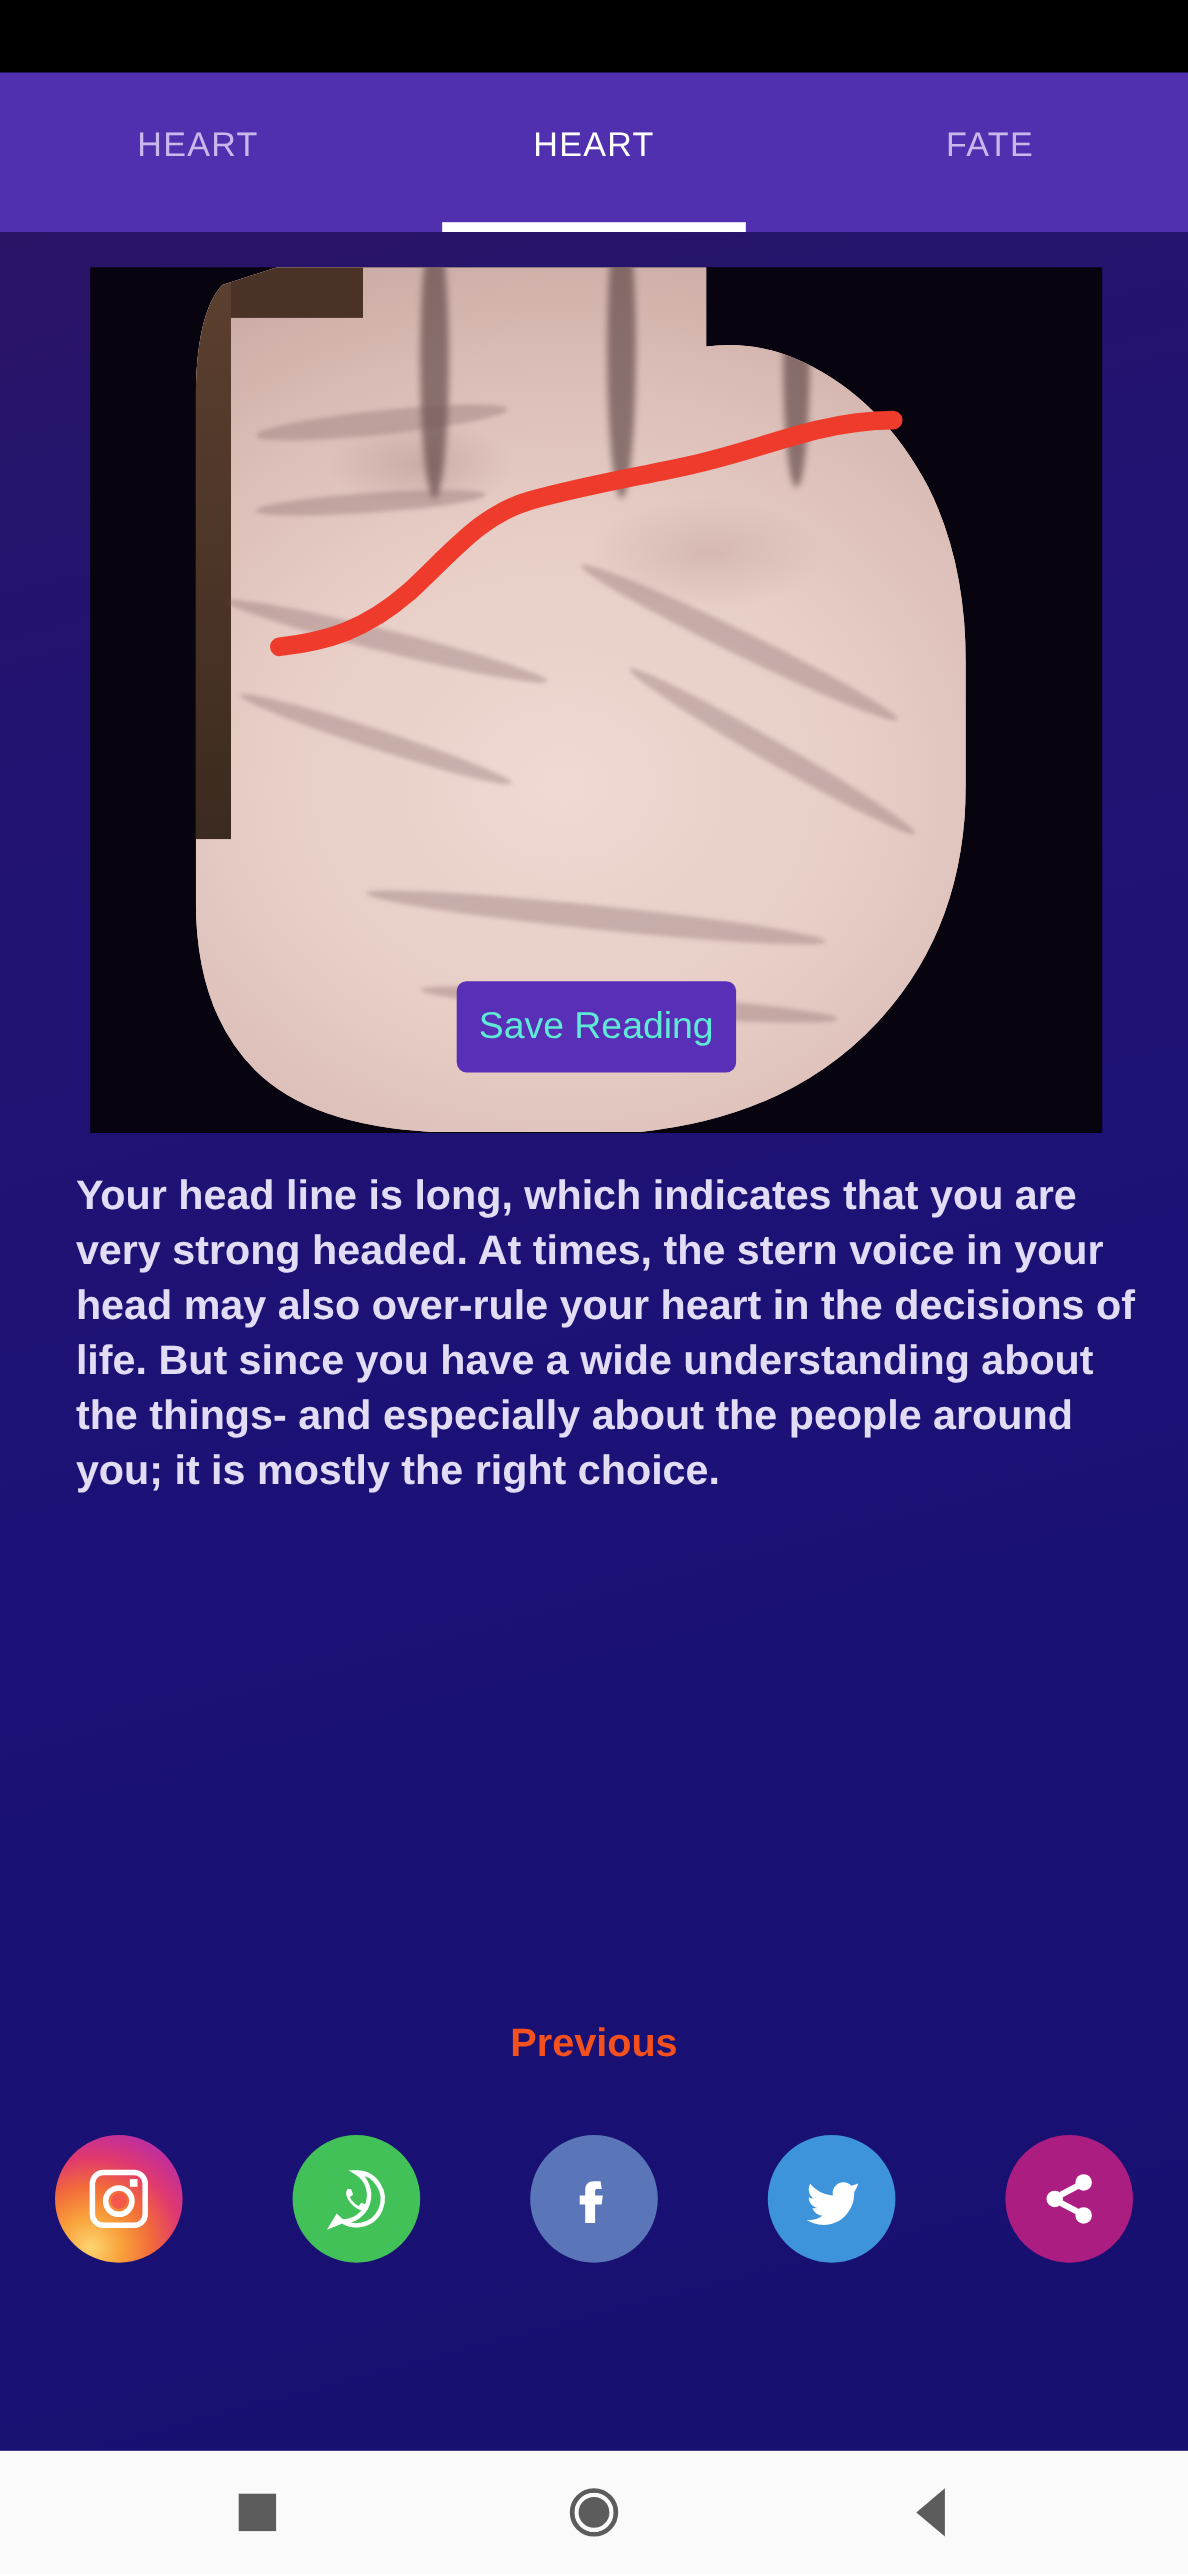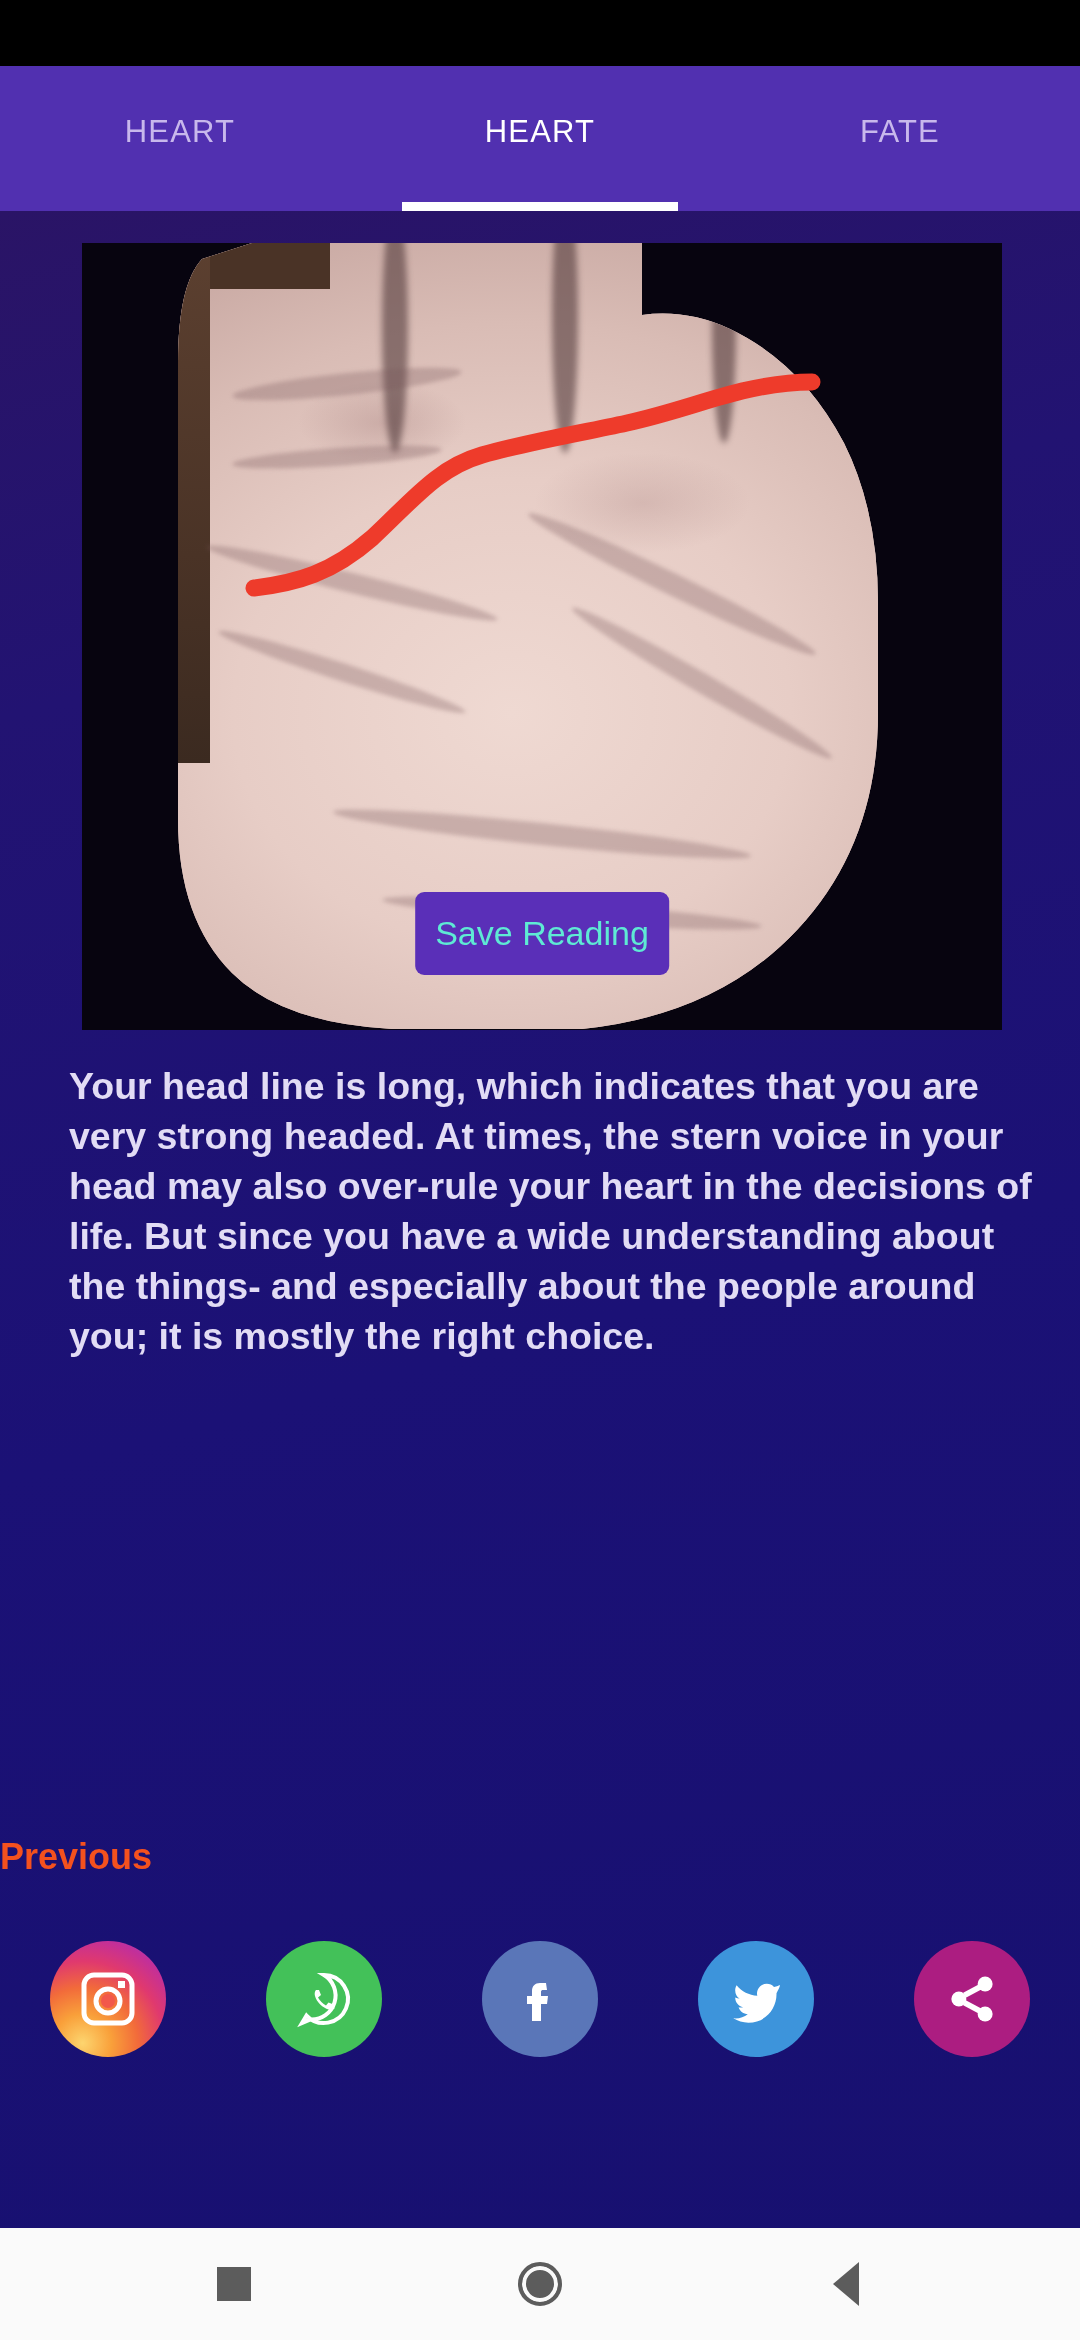--- a/index.html
+++ b/index.html
@@ -128,21 +128,21 @@
     margin-left:21px;
   }
   .reading p + p{ margin-top:48px; }
 
   
   .links{
     position:absolute; left:0; top:1625px;
     width:1080px;
     display:flex;
   }
-  .link-cell{ flex:1 1 0; }
+  .link-cell{ flex:1 1 0; text-align:center; }
   .link{
     color:#F4511E;
     font-size:36px;
     font-weight:bold;
     cursor:pointer;
     display:inline-block;
   }
 
   
   .social-row{

